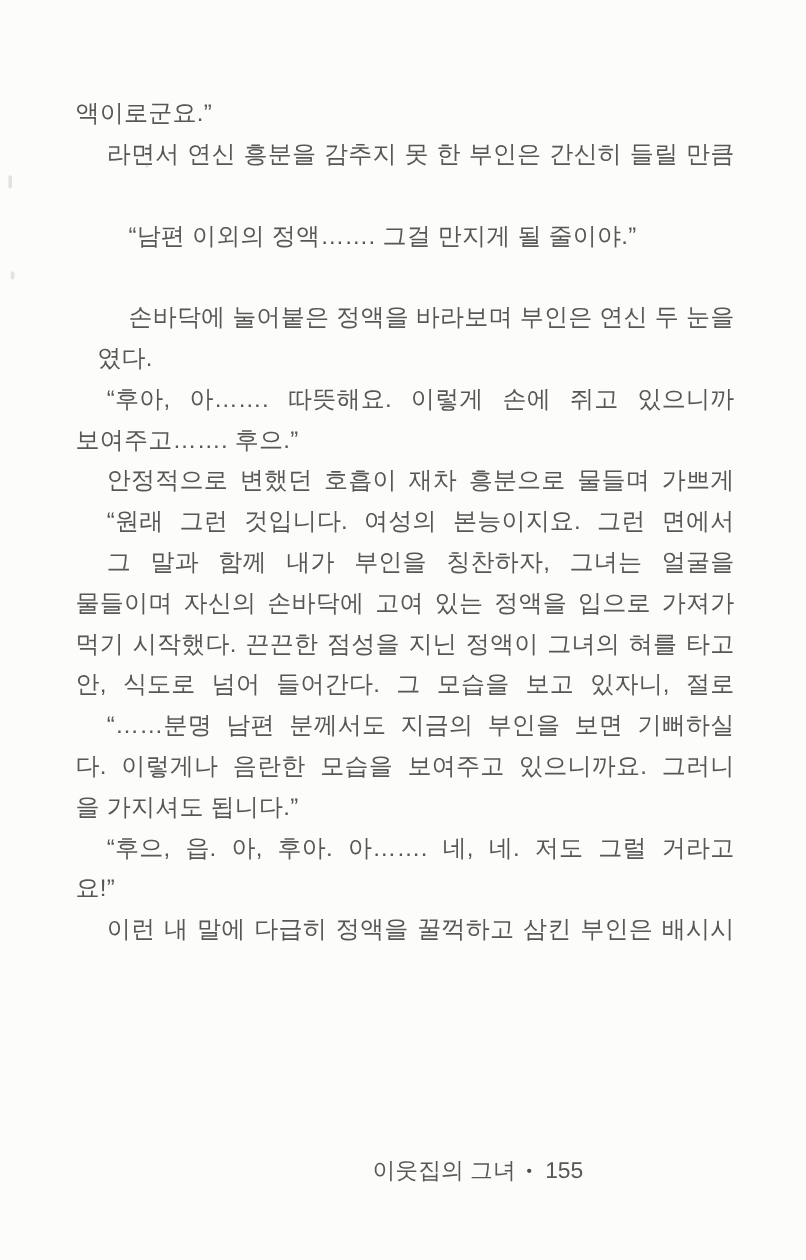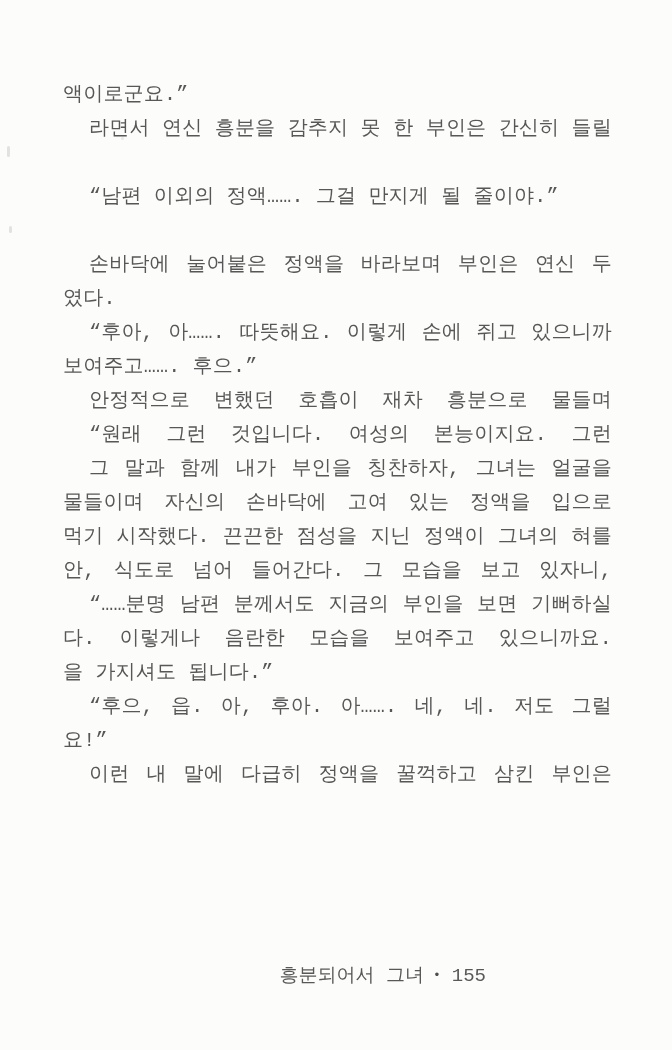--- a/index.html
+++ b/index.html
@@ -9,36 +9,37 @@
   body {
     width: 672px;
     height: 1050px;
     background: #fcfcfa;
     overflow: hidden;
   }
   .page {
     position: relative;
     width: 548px;
     height: 1050px;
-    font-family: Liberation Mono, monospace;
+    font-family: Liberation Sans, sans-serif;
     color: #575757;
     -webkit-font-smoothing: antialiased;
   }
   .body-text {
     position: absolute;
     left: 63px;
     width: 549px;
     top: 78px;
   }
   .paragraph {
     margin: 0;
     padding: 0;
   }
   .paragraph.gap {
     margin-top: 34px;
+    margin-left: 18px;
   }
   .line {
     font-size: 20px;
     line-height: 34px;
     height: 34px;
     overflow: hidden;
     text-align: left;
     word-break: keep-all;
     white-space: nowrap;
     letter-spacing: 0.2px;
@@ -123,15 +124,15 @@
       <div class="paragraph indent">
         <div class="line justify">“후으, 읍. 아, 후아. 아……. 네, 네. 저도 그럴 거라고 생각해</div>
         <div class="line">요!”</div>
       </div>
       <div class="paragraph indent">
         <div class="line justify">이런 내 말에 다급히 정액을 꿀꺽하고 삼킨 부인은 배시시 웃</div>
       </div>
     </div>
 
   <div class="footer">
-    <span>흥분되어서 그녀</span><span class="bullet">•</span><span>155</span>
+    <span>이웃집의 그녀</span><span class="bullet">•</span><span>155</span>
   </div>
 </div>
 
 </body></html>

